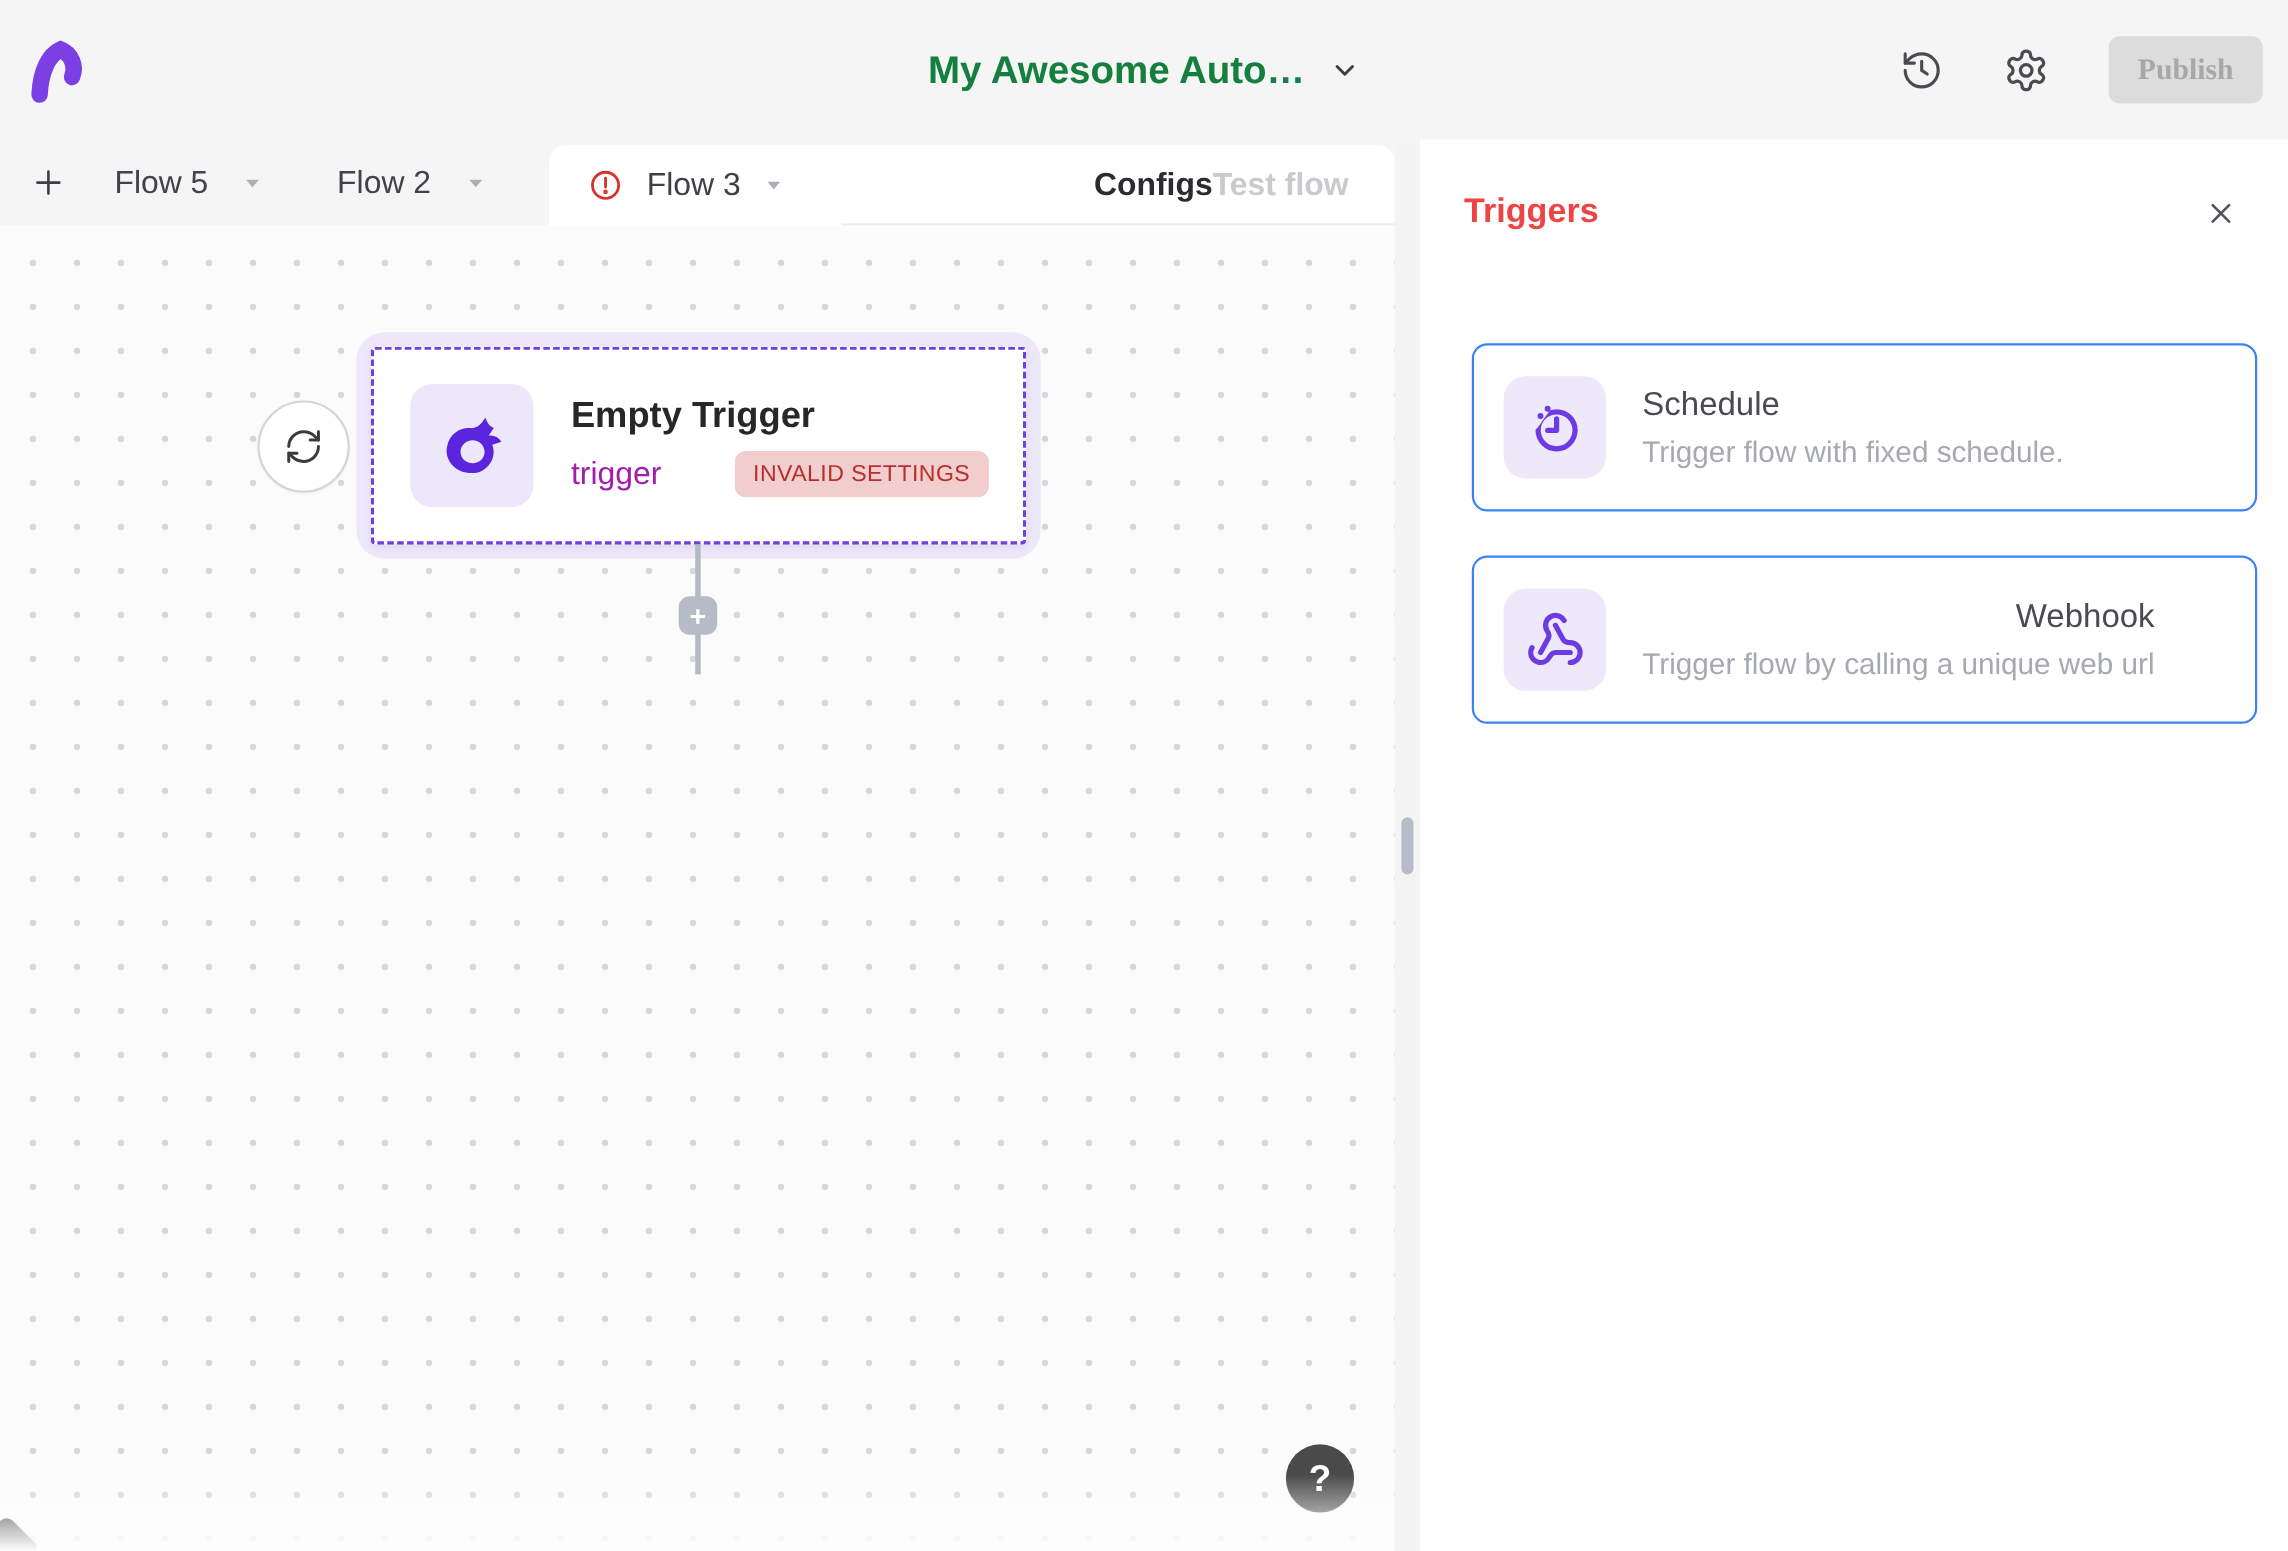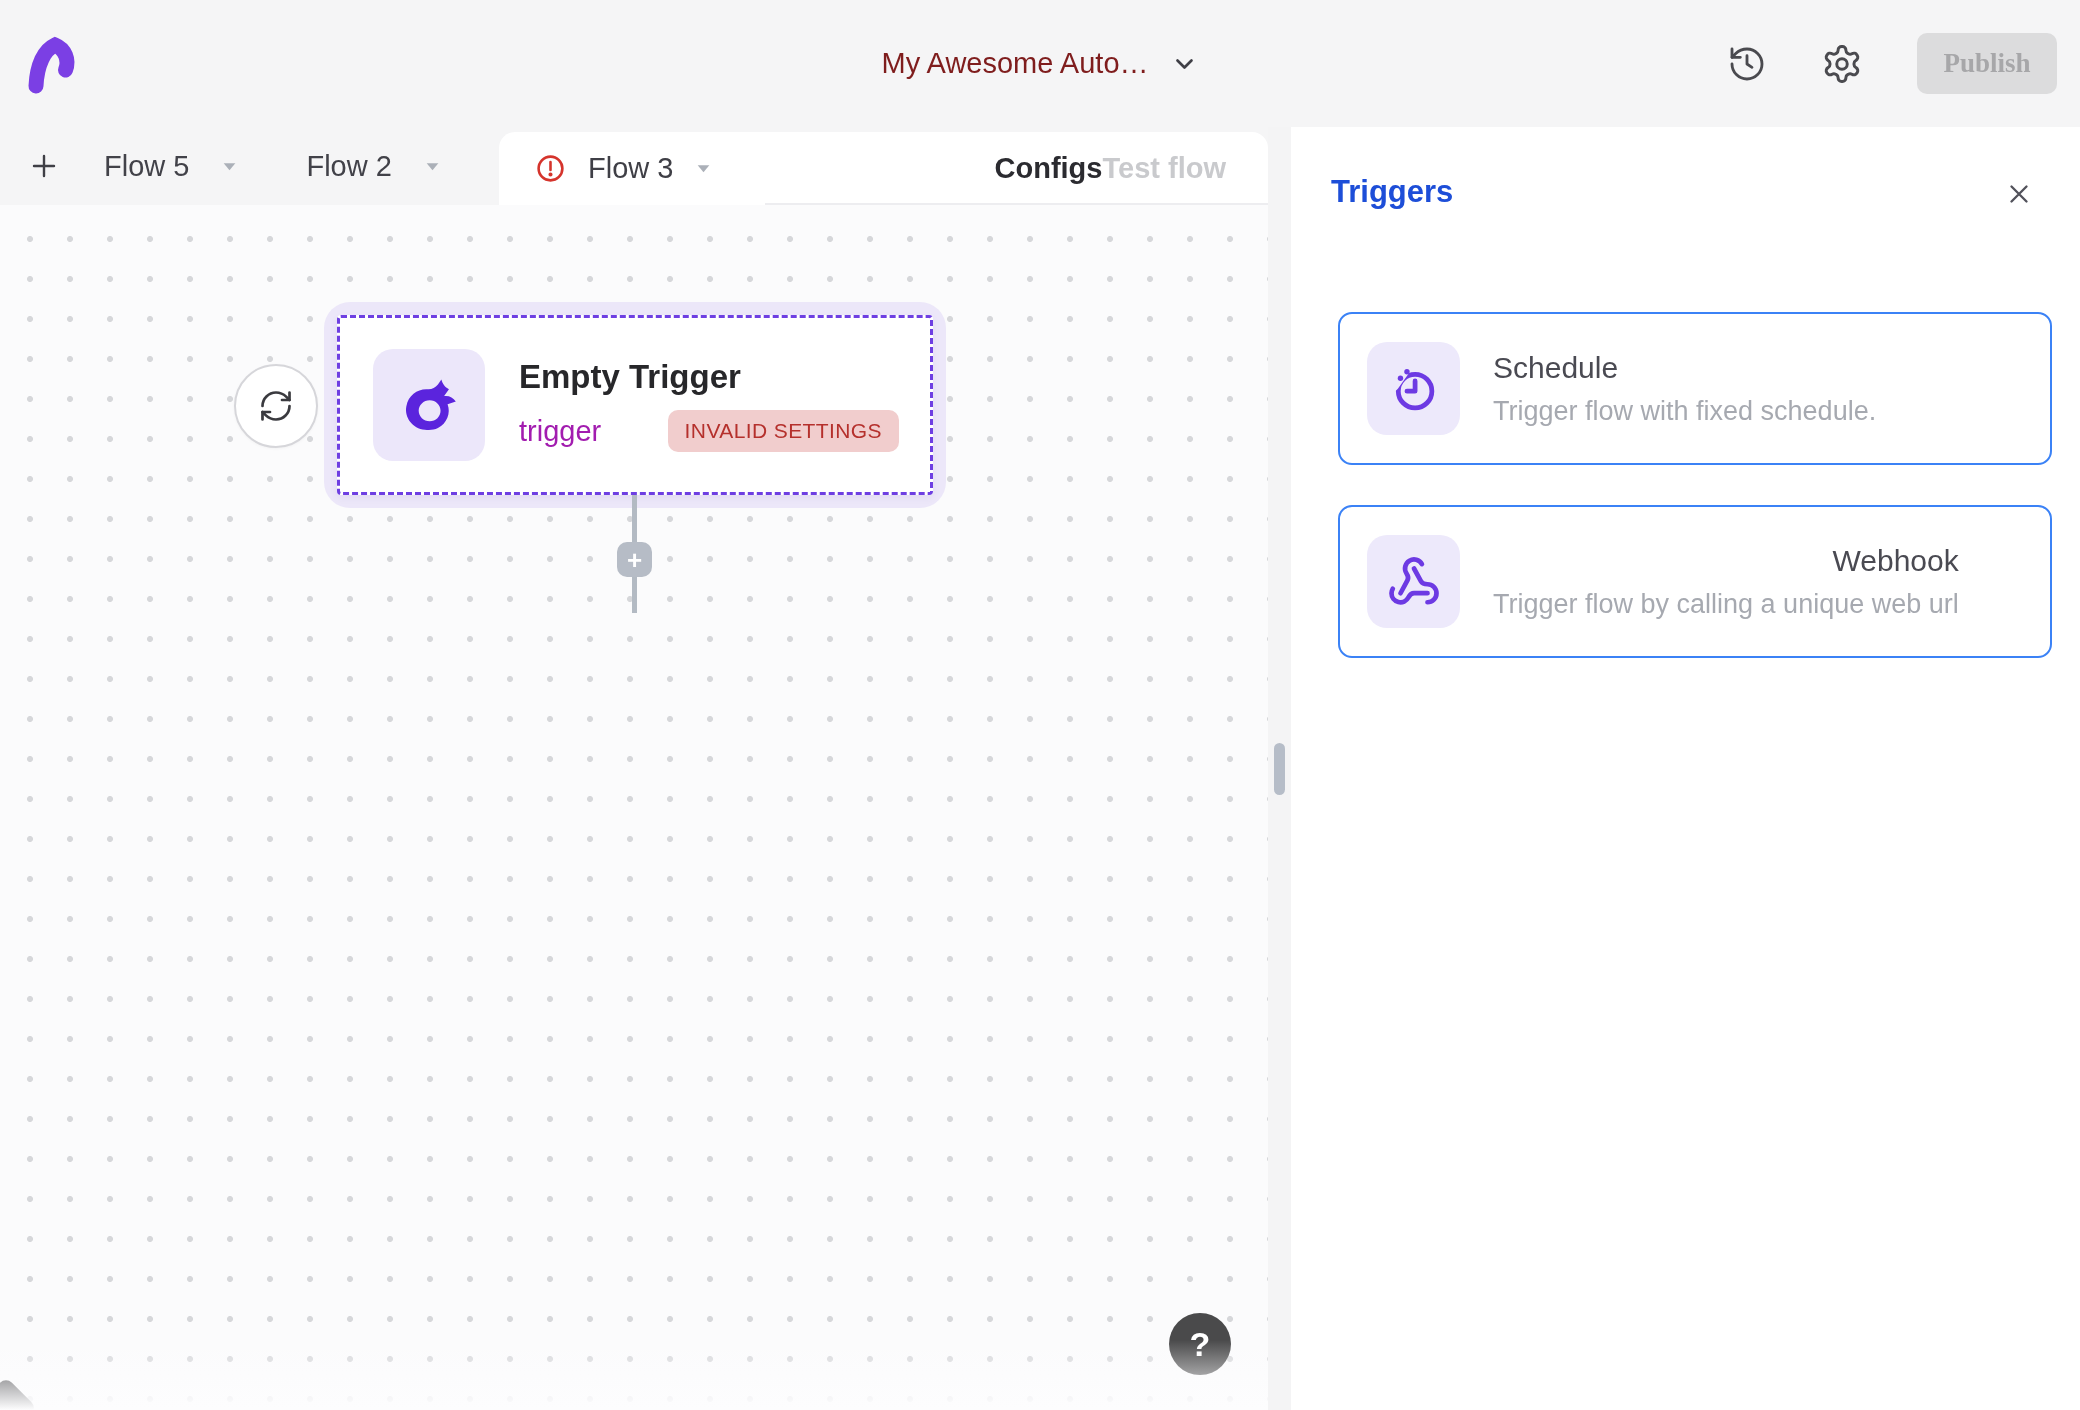--- a/index.html
+++ b/index.html
@@ -16,21 +16,21 @@
     position:absolute; left:0; top:0; width:2080px; height:127px;
     background:#f5f5f6;
     display:flex; align-items:center;
   }
   .logo { position:absolute; left:22px; top:32px; width:64px; height:64px; }
   .title-group {
     position:absolute; left:1040px; top:0; height:127px;
     transform:translateX(-50%);
     display:flex; align-items:center; gap:22px; cursor:pointer;
   }
-  .flow-title { font-size:29px; font-weight:400; color:#7f1d1d; white-space:nowrap; }
+  .flow-title { font-size:35px; font-weight:700; color:#15803d; white-space:nowrap; }
   .header-right {
     position:absolute; right:23px; top:0; height:127px;
     display:flex; align-items:center; gap:54px;font-family:Liberation Serif, serif;
   }
   .icon-btn { background:none; border:none; cursor:pointer; display:flex; align-items:center; justify-content:center; }
   .publish-btn {
     width:140px; height:61px; border:none; border-radius:10px;
     background:#dcdcdd; color:#a7a7a9; font-family:inherit;
     font-size:27px; font-weight:700; cursor:default;
   }
@@ -135,21 +135,21 @@
     position:absolute; left:6px; top:616px; width:11px; height:52px;
     background:#b6bdc8; border-radius:6px; cursor:pointer;
   }
   
   .panel {
     position:absolute; left:1291px; top:127px; width:789px; height:1283px;
     background:#ffffff;
   }
   .panel-title {
     position:absolute; left:40px; top:47px;
-    font-size:31px; font-weight:700; color:#1d4ed8;
+    font-size:31px; font-weight:700; color:#ef4444;
   }
   .panel-close {
     position:absolute; right:46px; top:52px; background:none; border:none; cursor:pointer;
   }
   .trigger-card {
     position:absolute; left:47px; width:714px; height:153px;
     background:#ffffff; border:2px solid #3b82f6; border-radius:14px;
     display:flex; align-items:center; padding-left:27px; cursor:pointer;
   }
   .card-schedule { top:185px; }

